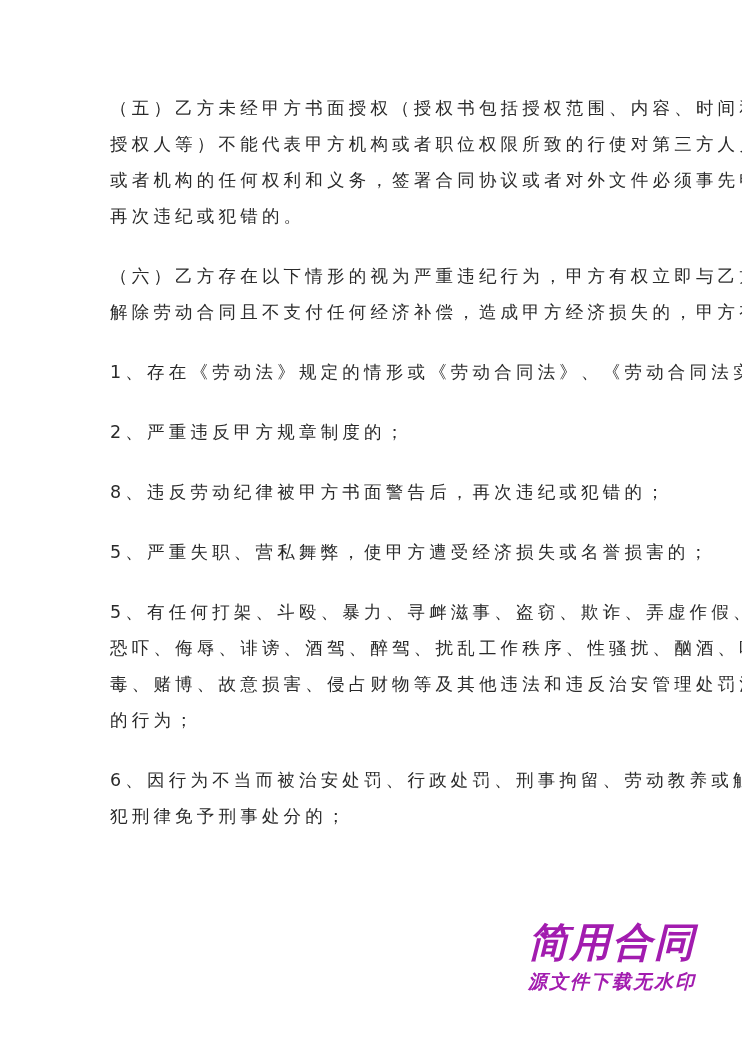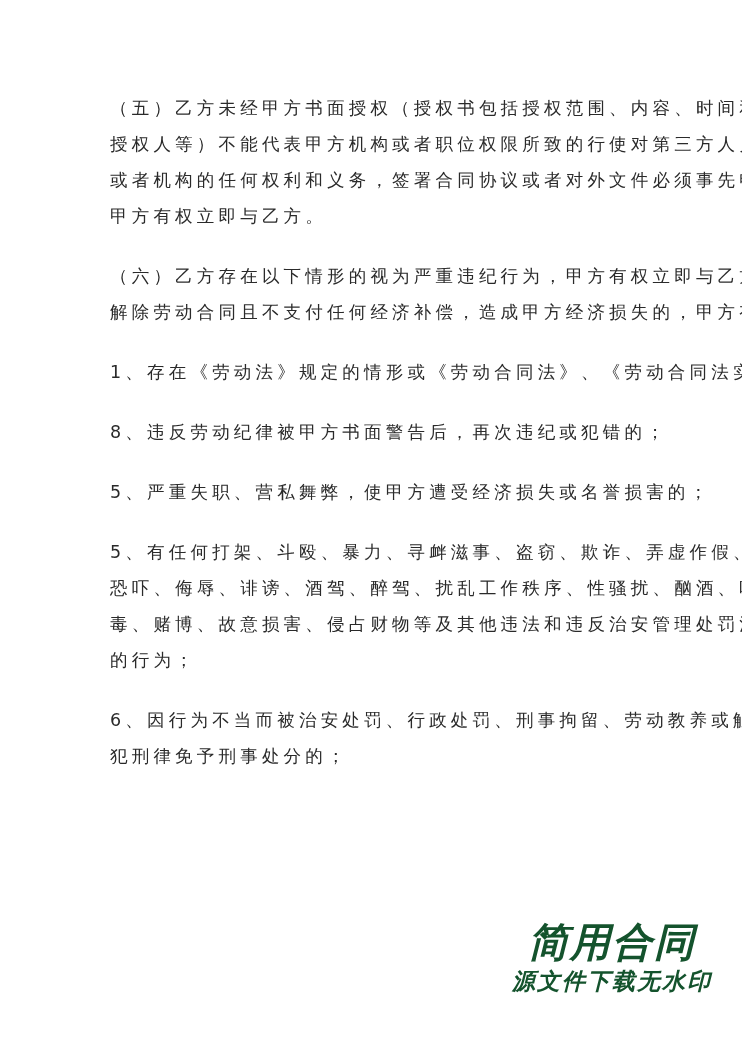--- a/index.html
+++ b/index.html
@@ -3,40 +3,43 @@
 <meta charset="utf-8">
 <style>
   html, body { margin:0; padding:0; background:#ffffff; }
   body { width:742px; height:1049px; position:relative; overflow:hidden;
          font-family:"DejaVu Sans", "Liberation Sans", sans-serif; color:#2a2a2a; }
   .page { position:absolute; left:110px; top:90px; width:528px; }
   .para { font-size:17.5px; line-height:36px; letter-spacing:4.2px; margin:0 0 24px 0;
           text-align:justify; word-break:break-all; }
   .line { display:block; white-space:nowrap; }
   .watermark { position:absolute; left:512px; top:918px; width:200px; text-align:center;
-               color:#14532d; font-style:italic; font-weight:bold; }
+               color:#a21caf; font-style:italic; font-weight:bold; }
   .wm-title { font-size:40px; letter-spacing:2px; line-height:48px; }
-  .wm-sub { font-size:23px; letter-spacing:2px; line-height:30px; }
+  .wm-sub { font-size:19px; letter-spacing:2px; line-height:30px; }
 </style>
 </head>
 <body>
 
 <div class="page">
   <div class="para">
     <span class="line">（五）乙方未经甲方书面授权（授权书包括授权范围、内容、时间和</span>
     <span class="line">授权人等）不能代表甲方机构或者职位权限所致的行使对第三方人员</span>
     <span class="line">或者机构的任何权利和义务，签署合同协议或者对外文件必须事先申</span>
-    <span class="line">甲方有权立即与乙方。</span>
+    <span class="line">再次违纪或犯错的。</span>
   </div>
   <div class="para">
     <span class="line">（六）乙方存在以下情形的视为严重违纪行为，甲方有权立即与乙方</span>
     <span class="line">解除劳动合同且不支付任何经济补偿，造成甲方经济损失的，甲方有</span>
   </div>
   <div class="para">
     <span class="line">1、存在《劳动法》规定的情形或《劳动合同法》、《劳动合同法实</span>
+  </div>
+  <div class="para">
+    <span class="line">2、严重违反甲方规章制度的；</span>
   </div>
   <div class="para">
     <span class="line">8、违反劳动纪律被甲方书面警告后，再次违纪或犯错的；</span>
   </div>
   <div class="para">
     <span class="line">5、严重失职、营私舞弊，使甲方遭受经济损失或名誉损害的；</span>
   </div>
   <div class="para">
     <span class="line">5、有任何打架、斗殴、暴力、寻衅滋事、盗窃、欺诈、弄虚作假、</span>
     <span class="line">恐吓、侮辱、诽谤、酒驾、醉驾、扰乱工作秩序、性骚扰、酗酒、吸</span>

